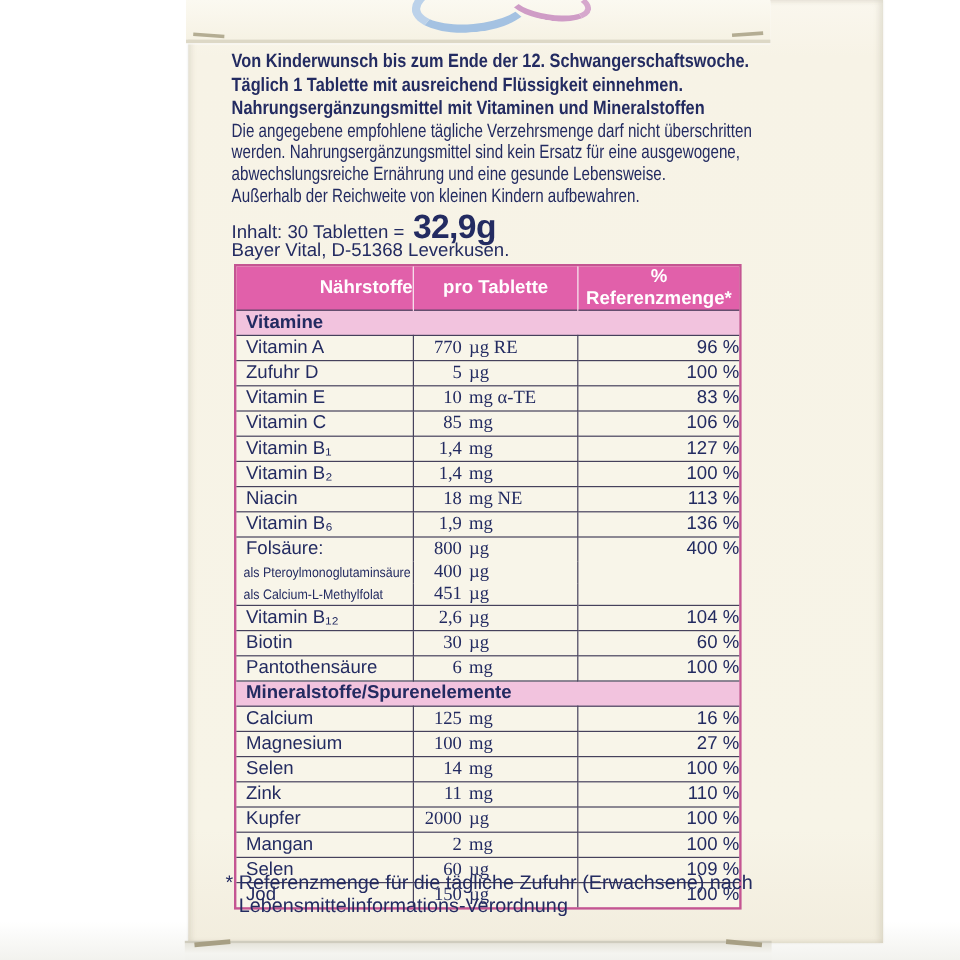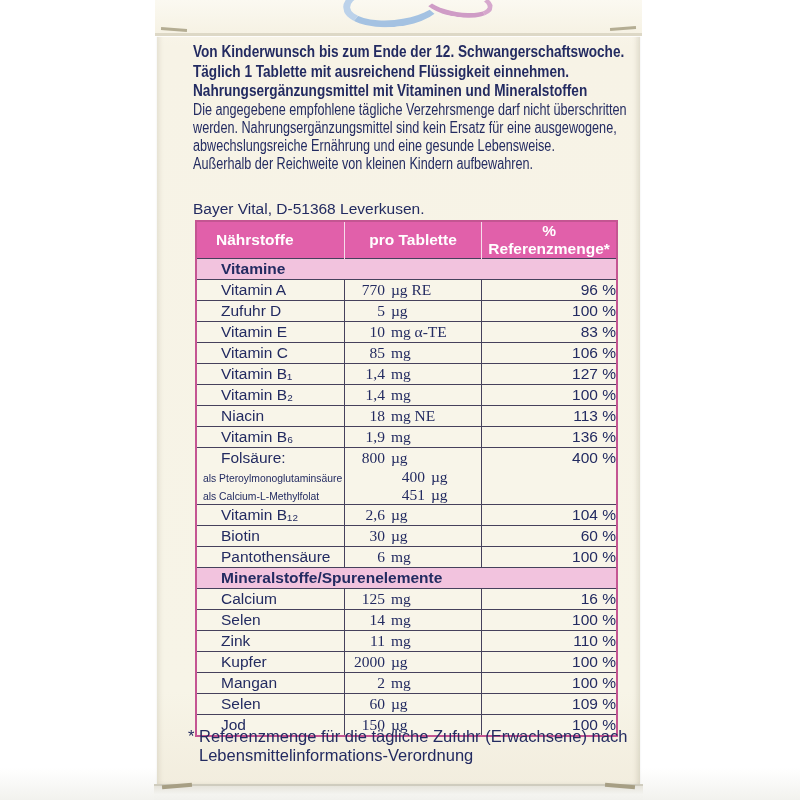--- a/index.html
+++ b/index.html
@@ -6,21 +6,21 @@
   body{
     width:800px;height:800px;overflow:hidden;
     background:#fefefe;
     font-family:"Liberation Sans","DejaVu Sans",sans-serif;
     color:var(--c-navy,#232b61);
     position:relative;
   }
   .photo{position:absolute;inset:0;background:linear-gradient(180deg,#ffffff 0%,#ffffff 96%,#f2f2ee 100%);}
   
   .box{
-    position:absolute;left:157px;top:0;width:483px;height:786px;
+    position:absolute;left:157px;top:0;width:579px;height:786px;
     background:linear-gradient(180deg,#faf7ee 0%,#f7f3e6 6%,#f7f4e7 88%,#f2edde 100%);
     box-shadow:inset 3px 0 4px rgba(120,115,90,.12), inset -3px 0 5px rgba(120,115,90,.18), 0 0 2px rgba(0,0,0,.08);
   }
   .flap{
     position:absolute;left:-2px;top:0;width:487px;height:33px;
     background:linear-gradient(180deg,#fbf9f1,#f6f2e4);
     border-bottom:3px solid #ddd8c6;
     box-shadow:0 1px 0 rgba(255,255,255,.8);
     overflow:hidden;
   }
@@ -55,35 +55,35 @@
   .footnote{left:31px;top:727px;width:440px;font-size:16.5px;line-height:19px;padding-left:11px;text-indent:-11px;}
 
   
   .tframe{position:absolute;left:38px;top:220px;width:419px;border:2px solid #c45592;background:#f8f5e9;}
   table.nt{border-collapse:collapse;width:100%;table-layout:fixed;}
   table.nt col.c1{width:146px;} table.nt col.c2{width:136px;} table.nt col.c3{width:133px;}
   table.nt th{
     background:var(--c-magenta,#e160aa);color:#ffffff;font-size:15.5px;font-weight:700;
     height:24px;padding:0;text-align:center;border-left:1px solid #f6ddeb;
   }
-  table.nt th:first-child{border-left:none;text-align:left;padding-left:19px;}
+  table.nt th:first-child{border-left:none;text-align:right;padding-left:8px;}
   table.nt td{
     border:1px solid var(--c-borderdark,#46415c);
     height:20px;padding:0;font-size:15.5px;line-height:1;vertical-align:middle;
     color:var(--c-navy,#232b61);
   }
-  table.nt td:first-child{border-left:none;padding-left:24px;text-align:left;}
+  table.nt td:first-child{border-left:none;padding-left:8px;text-align:left;}
   table.nt td:last-child{border-right:none;}
   table.nt tr:last-child td{border-bottom:none;}
   table.nt td.section{
     background:var(--c-pink,#f2c3de);font-weight:700;height:20px;
     border-left:none;border-right:none;
   }
   table.nt tr.nb td{border-bottom-style:none;}
-  table.nt tr.sub td{border-top-style:none;border-bottom-style:none;padding-left:40px;}
+  table.nt tr.sub td{border-top-style:none;border-bottom-style:none;}
   table.nt tr.sub td:first-child{padding-left:6px;}
   table.nt tr.sub td{height:18px;}
   .subname{display:inline-block;font-size:11.5px;transform:scaleX(.9);transform-origin:0 50%;white-space:nowrap;}
   .num{display:inline-block;width:40px;text-align:right;}
   .unit{display:inline-block;margin-left:6px;text-align:left;}
   td.amount{text-align:left;font-family:Liberation Serif, serif;}
   td.pct{text-align:right;padding-right:50px;}
 </style>
 </head>
 <body>
@@ -100,20 +100,24 @@
 
     <div class="tblock usage">Von Kinderwunsch bis zum Ende der 12. Schwangerschaftswoche.
 Täglich 1 Tablette mit ausreichend Flüssigkeit einnehmen.
 Nahrungsergänzungsmittel mit Vitaminen und Mineralstoffen</div>
 
     <div class="tblock info">Die angegebene empfohlene tägliche Verzehrsmenge darf nicht überschritten
 werden. Nahrungsergänzungsmittel sind kein Ersatz für eine ausgewogene,
 abwechslungsreiche Ernährung und eine gesunde Lebensweise.
 Außerhalb der Reichweite von kleinen Kindern aufbewahren.</div>
 
+    <div class="tblock content-line">
+      <span>Inhalt: 30 Tabletten =</span>
+      <span class="weight">32,9g</span>
+    </div>
 
     <div class="tblock manufacturer">Bayer Vital, D-51368 Leverkusen.</div>
 
     <div class="tframe">
       <table class="nt" id="ntable">
           <colgroup>
             <col class="c1">
             <col class="c2">
             <col class="c3">
           </colgroup>
@@ -200,20 +204,25 @@
             </tr>
             <tr>
               <td colspan="3" class="section">Mineralstoffe/Spurenelemente</td>
             </tr>
             <tr>
               <td>Calcium</td>
               <td class="amount"><span class="num">125</span><span class="unit">mg</span></td>
               <td class="pct">16 %</td>
             </tr>
             <tr>
+              <td>Magnesium</td>
+              <td class="amount"><span class="num">100</span><span class="unit">mg</span></td>
+              <td class="pct">27 %</td>
+            </tr>
+            <tr>
               <td>Selen</td>
               <td class="amount"><span class="num">14</span><span class="unit">mg</span></td>
               <td class="pct">100 %</td>
             </tr>
             <tr>
               <td>Zink</td>
               <td class="amount"><span class="num">11</span><span class="unit">mg</span></td>
               <td class="pct">110 %</td>
             </tr>
             <tr>

